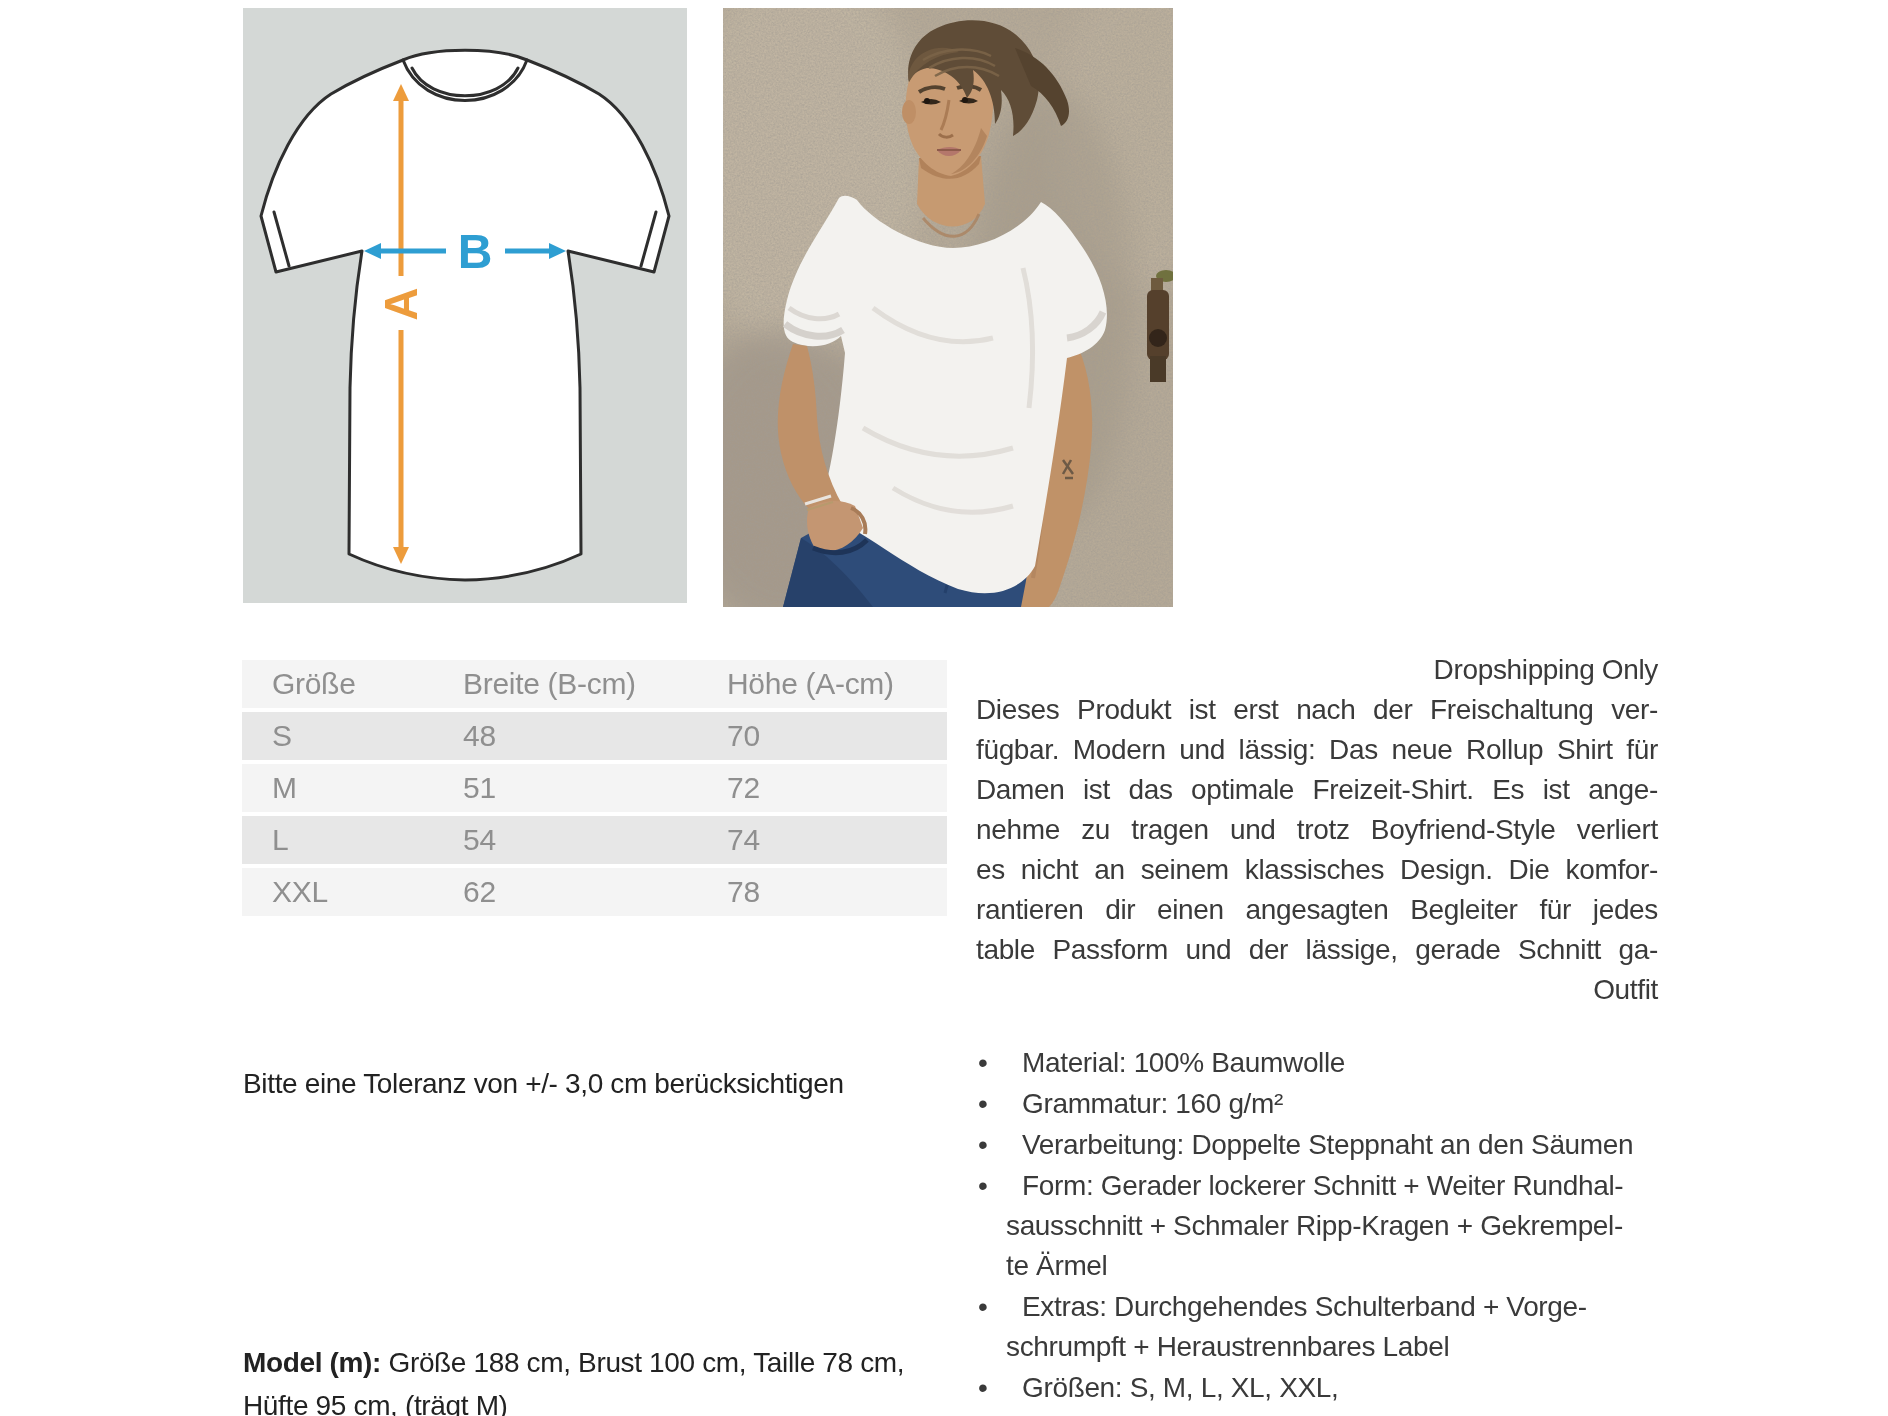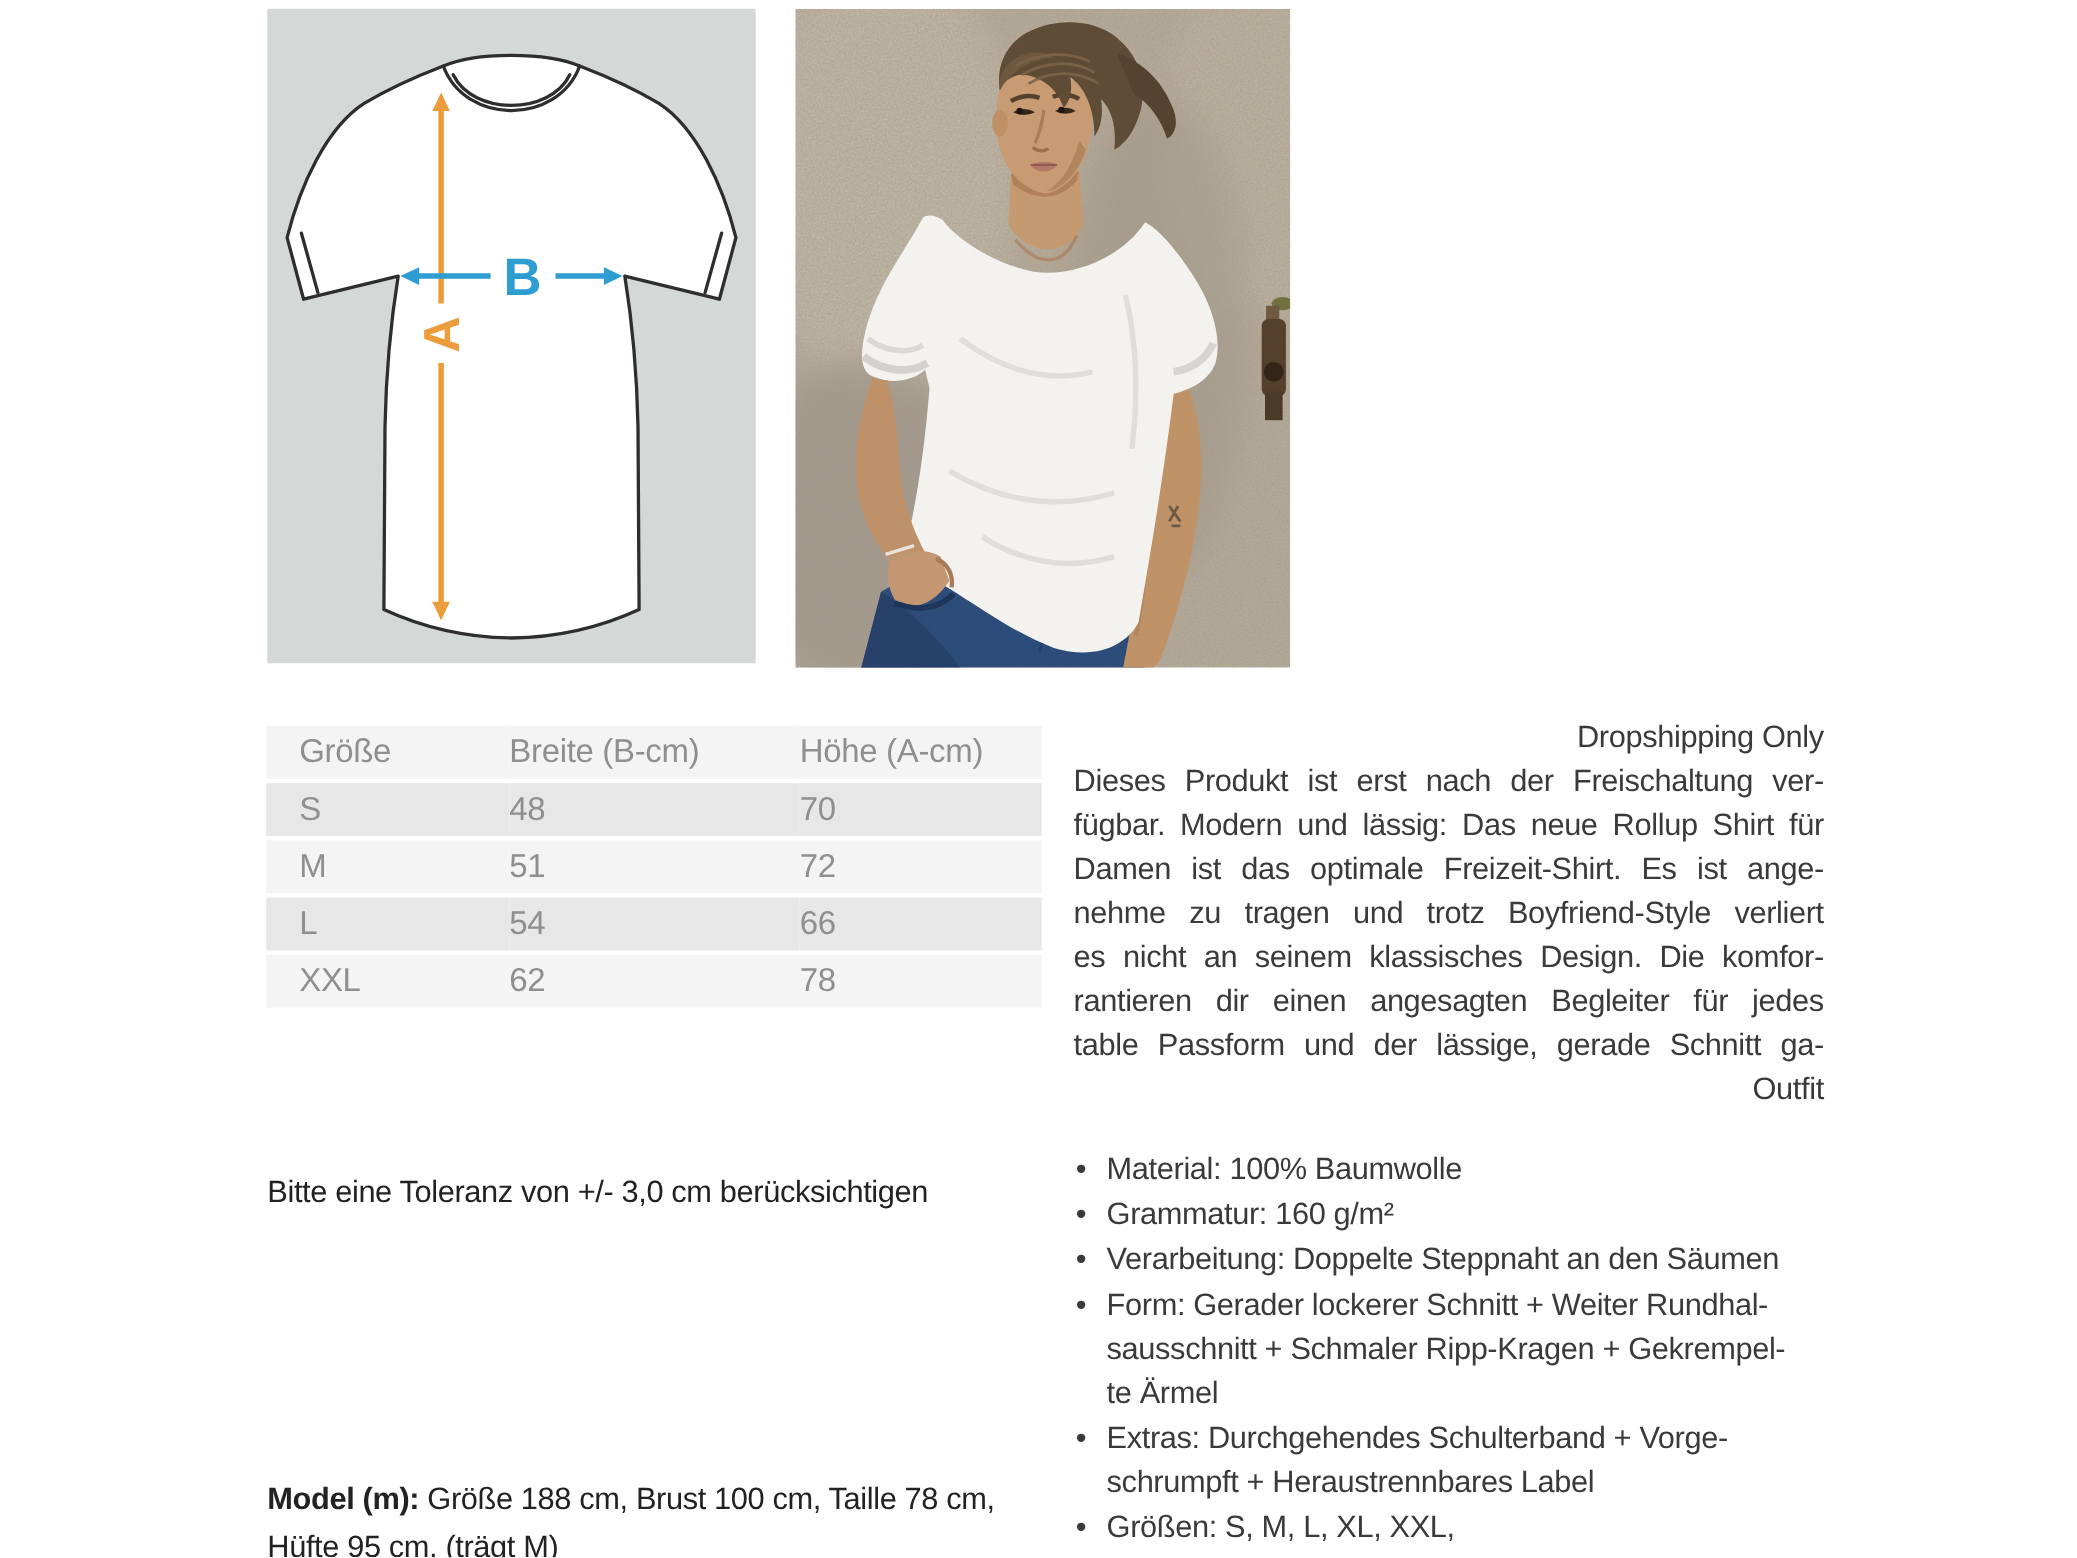--- a/index.html
+++ b/index.html
@@ -38,21 +38,21 @@
   .model-label{font-weight:bold;}
 
   
   .desc{position:absolute;left:976px;top:650px;width:682px;font-size:28px;line-height:40px;
         letter-spacing:-0.35px;color:var(--body-text);}
   .desc .jline{text-align:justify;text-align-last:justify;white-space:nowrap;}
   .desc .pline{text-align:right;}
   .details-list{list-style:none;margin:33px 0 0 0;padding:0;}
   .details-list li{position:relative;padding-left:30px;margin-top:1px;}
   .details-list .dot{position:absolute;left:2px;top:0;}
-  .details-list .btxt{white-space:pre-line;}
+  .details-list .btxt{white-space:pre-line;margin-left:16px;}
 </style>
 </head>
 <body>
 
 <div class="page">
 
   <div class="diagram">
     <svg viewBox="0 0 444 595">
       <g fill="#ffffff" stroke="#2e2e2e" stroke-width="3" stroke-linejoin="round" stroke-linecap="round">
         <path d="M 160 52 C 190 39 254 39 284 52
@@ -193,21 +193,21 @@
           <td>70</td>
         </tr>
         <tr>
           <td>M</td>
           <td>51</td>
           <td>72</td>
         </tr>
         <tr>
           <td>L</td>
           <td>54</td>
-          <td>66</td>
+          <td>74</td>
         </tr>
         <tr>
           <td>XXL</td>
           <td>62</td>
           <td>78</td>
         </tr>
       </tbody>
   </table>
 
   <div class="tolerance">Bitte eine Toleranz von +/- 3,0 cm berücksichtigen</div>

